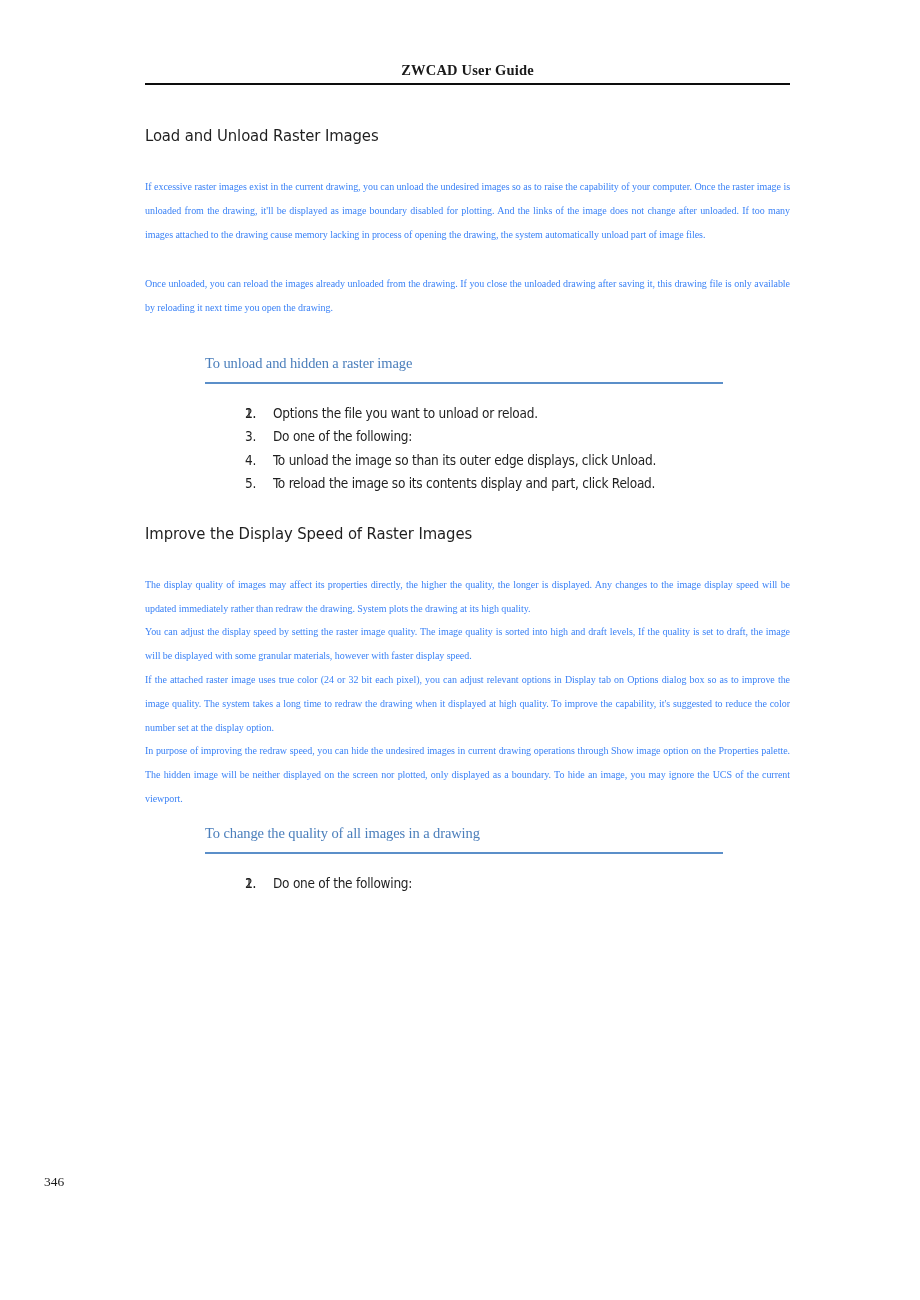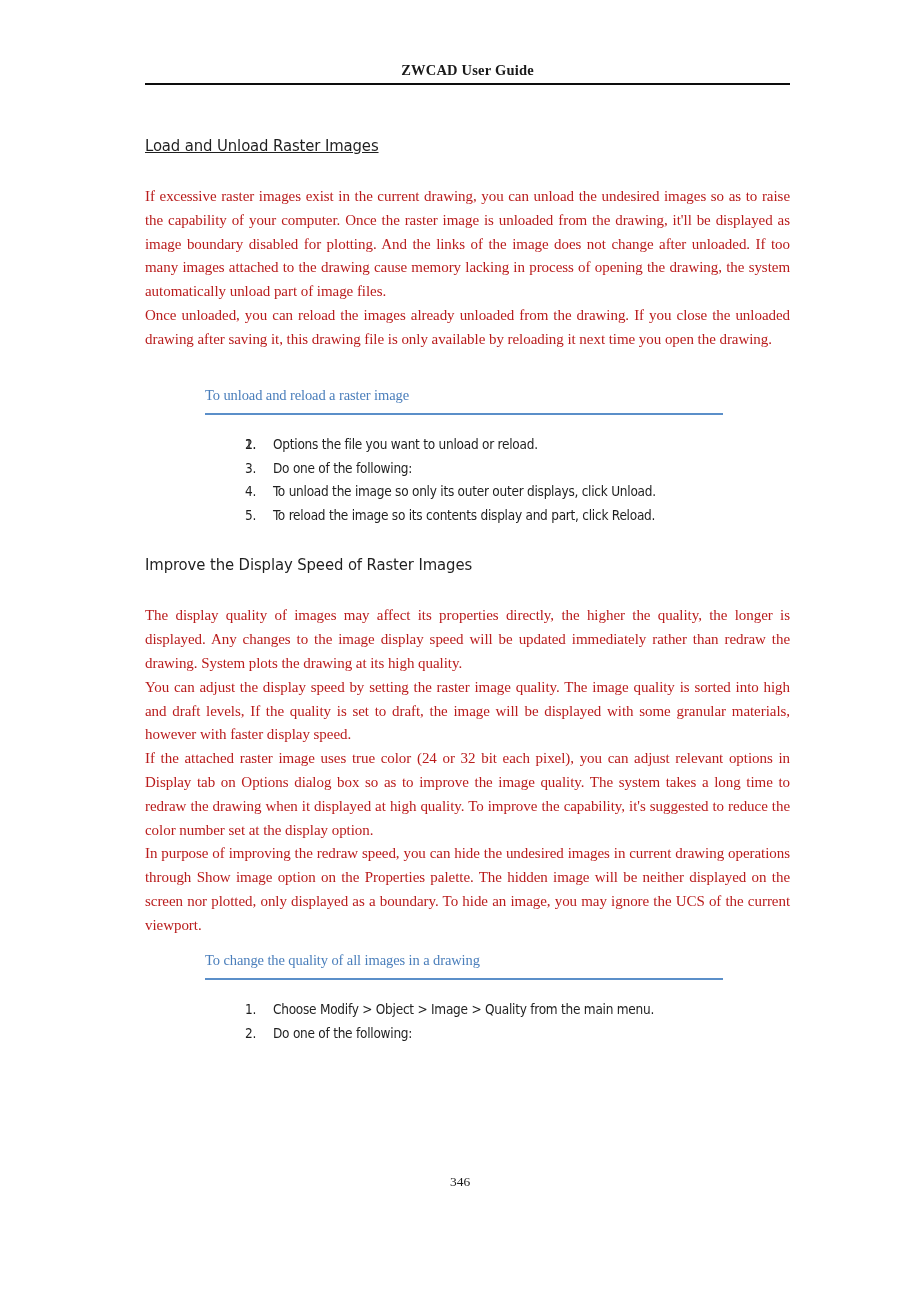--- a/index.html
+++ b/index.html
@@ -51,35 +51,35 @@
   
   .section-heading {
     font-family: "DejaVu Sans Condensed", "Liberation Sans Narrow", "Liberation Sans", sans-serif;
     font-size: 16.5px;
     font-weight: 400;
     color: #1f1f1f;
     letter-spacing: -0.1px;
     margin: 0;
     padding: 0;
   }
-  .heading-1 { margin-top: 16px; text-decoration: underline; }
+  .heading-1 { margin-top: 6px; }
   .heading-2 { margin-top: 28px; }
 
   
   .body-par {
     font-family: "Liberation Serif", "DejaVu Serif", serif;
-    font-size: 15px;
-    color: #b91c1c;
+    font-size: 10px;
+    color: #3b82f6;
     text-align: justify;
     line-height: 23.8px;
     margin: 0;
     letter-spacing: -0.05px;
   }
   .par-gap-lg  { margin-top: 30px; }
-  .par-gap-md  { }
+  .par-gap-md  { margin-top: 26px; }
   .par-gap-sm  { }
 
   
   .proc-block {
     margin-left: 60px;
     width: 518px;
   }
   .proc-gap-1 { margin-top: 34px; }
   .proc-gap-2 { margin-top: 13px; }
   .proc-heading {
@@ -119,24 +119,24 @@
     left: 0;
     top: 0;
   }
 
   
   .page-number {
     position: absolute;
     left: 0;
     right: 0;
     top: 1174px;
-    text-align: center;
     font-family: "Liberation Serif", "DejaVu Serif", serif;
     font-size: 13.5px;
     color: #1a1a1a;
+    padding-left: 44px;
   }
 </style>
 </head>
 <body>
 
 <div class="page">
 
   <div class="header-zone">
     <div class="header-title">ZWCAD User Guide</div>
     <hr class="header-rule">
@@ -144,39 +144,39 @@
 
   <div class="content">
 
     <h2 class="section-heading heading-1">Load and Unload Raster Images</h2>
 
     <p class="body-par par-gap-lg">If excessive raster images exist in the current drawing, you can unload the undesired images so as to raise the capability of your computer. Once the raster image is unloaded from the drawing, it'll be displayed as image boundary disabled for plotting. And the links of the image does not change after unloaded. If too many images attached to the drawing cause memory lacking in process of opening the drawing, the system automatically unload part of image files.</p>
 
     <p class="body-par par-gap-md">Once unloaded, you can reload the images already unloaded from the drawing. If you close the unloaded drawing after saving it, this drawing file is only available by reloading it next time you open the drawing.</p>
 
     <div class="proc-block proc-gap-1">
-      <div class="proc-heading">To unload and reload a raster image</div>
+      <div class="proc-heading">To unload and hidden a raster image</div>
       <hr class="proc-rule">
     </div>
 
     <ol class="proc-list">
       <li>
         <span class="num">1.</span>
       </li>
       <li>
         <span class="num">2.</span>
         <span>Options the file you want to unload or reload.</span>
       </li>
       <li>
         <span class="num">3.</span>
         <span>Do one of the following:</span>
       </li>
       <li>
         <span class="num">4.</span>
-        <span>To unload the image so only its outer outer displays, click Unload.</span>
+        <span>To unload the image so than its outer edge displays, click Unload.</span>
       </li>
       <li>
         <span class="num">5.</span>
         <span>To reload the image so its contents display and part, click Reload.</span>
       </li>
     </ol>
 
     <h2 class="section-heading heading-2">Improve the Display Speed of Raster Images</h2>
 
     <p class="body-par par-gap-lg">The display quality of images may affect its properties directly, the higher the quality, the longer is displayed. Any changes to the image display speed will be updated immediately rather than redraw the drawing. System plots the drawing at its high quality.</p>
@@ -188,21 +188,20 @@
     <p class="body-par par-gap-sm">In purpose of improving the redraw speed, you can hide the undesired images in current drawing operations through Show image option on the Properties palette. The hidden image will be neither displayed on the screen nor plotted, only displayed as a boundary. To hide an image, you may ignore the UCS of the current viewport.</p>
 
     <div class="proc-block proc-gap-2">
       <div class="proc-heading">To change the quality of all images in a drawing</div>
       <hr class="proc-rule">
     </div>
 
     <ol class="proc-list">
       <li>
         <span class="num">1.</span>
-        <span>Choose Modify &gt; Object &gt; Image &gt; Quality from the main menu.</span>
       </li>
       <li>
         <span class="num">2.</span>
         <span>Do one of the following:</span>
       </li>
     </ol>
 
   </div>
 
   <div class="page-number">346</div>

